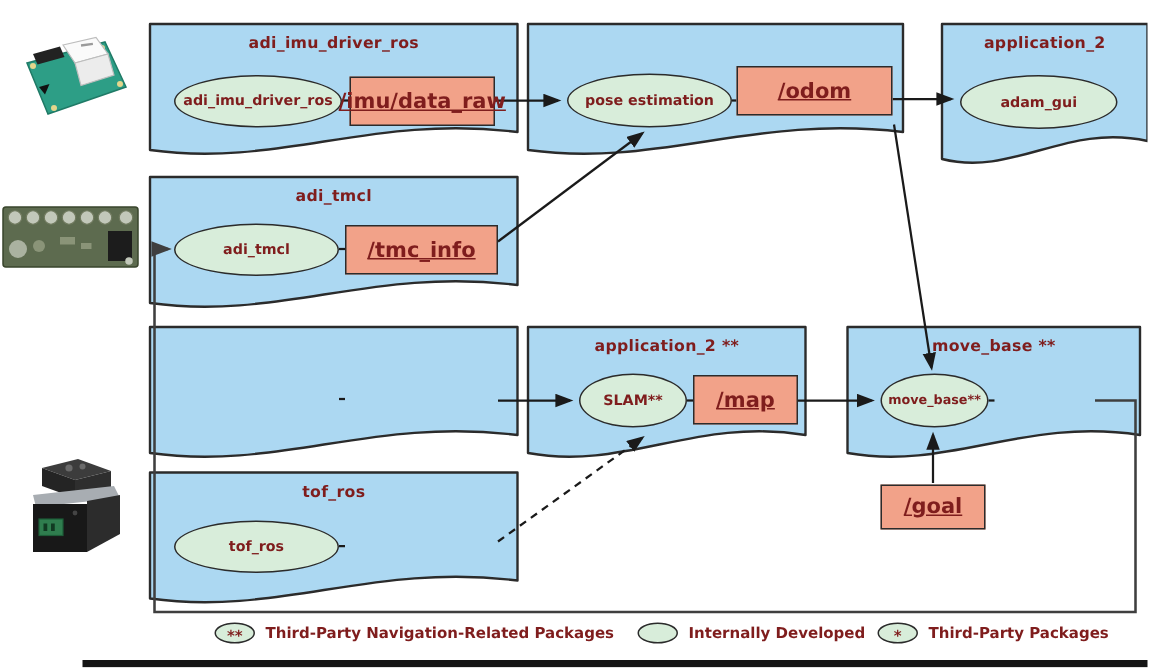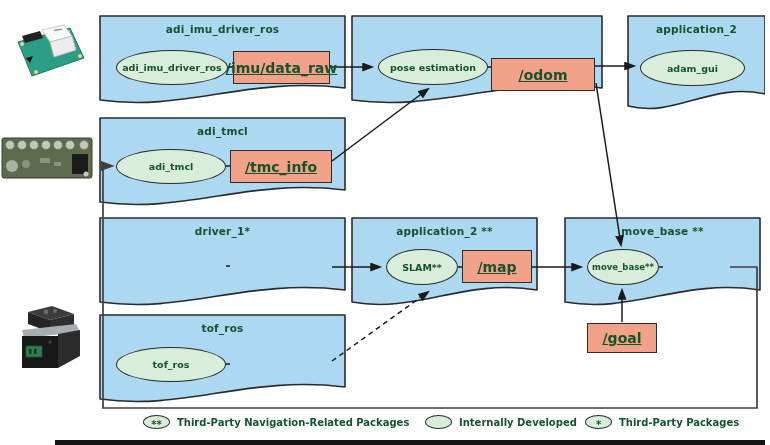--- a/index.html
+++ b/index.html
@@ -1,18 +1,18 @@
 <!DOCTYPE html>
 <html><head>
 <meta charset="utf-8">
 <style>
   html,body{margin:0;padding:0;background:#fff;}
   .canvas{
     position:relative;width:765px;height:445px;background:#fff;overflow:hidden;
-    font-family:"DejaVu Sans","Liberation Sans",sans-serif;color:#14532d;
+    font-family:"DejaVu Sans","Liberation Sans",sans-serif;color:#7f1d1d;
   }
   svg.layer{position:absolute;left:0;top:0;z-index:1;}
   .pkg-title{
     position:absolute;z-index:3;text-align:center;
     font-size:10.5px;font-weight:bold;letter-spacing:.2px;white-space:nowrap;
   }
   .node{
     position:absolute;z-index:3;background:#d8edda;border:1.6px solid #2b2b2b;
     border-radius:50%;display:flex;align-items:center;justify-content:center;
     font-size:9.5px;font-weight:bold;white-space:nowrap;box-sizing:border-box;
@@ -126,35 +126,34 @@
     <polygon points="46,38 68,34 68,60 46,72" fill="#2c2c2c"></polygon>
     <rect x="14" y="50" width="16" height="11" fill="#2f7d4e" stroke="#1d5c37" stroke-width="0.8"></rect>
     <rect x="17" y="53" width="2.5" height="5" fill="#113a22"></rect>
     <rect x="22" y="53" width="2.5" height="5" fill="#113a22"></rect>
     <circle cx="38" cy="46" r="1.6" fill="#444444"></circle>
   </svg>
 
   <div class="pkg-title" style="left:100px;top:23px;width:245px">adi_imu_driver_ros</div>
   <div class="pkg-title" style="left:628px;top:23px;width:137px">application_2</div>
   <div class="pkg-title" style="left:100px;top:125px;width:245px">adi_tmcl</div>
-  <div class="pkg-title" style="left:100px;top:225px;width:245px">driver_1*</div>
   <div class="pkg-title" style="left:352px;top:225px;width:185px">application_2 **</div>
   <div class="pkg-title" style="left:565px;top:225px;width:195px">move_base **</div>
   <div class="pkg-title" style="left:100px;top:322px;width:245px">tof_ros</div>
 
   <div class="node" style="left:116px;top:50px;width:112px;height:35px">adi_imu_driver_ros</div>
   <div class="node" style="left:378px;top:49px;width:110px;height:36px">pose estimation</div>
   <div class="node" style="left:640px;top:50px;width:105px;height:36px">adam_gui</div>
   <div class="node" style="left:116px;top:149px;width:110px;height:35px">adi_tmcl</div>
   <div class="node" style="left:386px;top:249px;width:72px;height:36px">SLAM**</div>
   <div class="node" style="left:587px;top:249px;width:72px;height:36px;font-size:8.5px">move_base**</div>
   <div class="node" style="left:116px;top:347px;width:110px;height:35px">tof_ros</div>
 
   <div class="topic" style="left:233px;top:51px;width:97px;height:33px">/imu/data_raw</div>
-  <div class="topic" style="left:491px;top:58px;width:104px;height:33px">/odom</div>
+  <div class="topic" style="left:491px;top:44px;width:104px;height:33px">/odom</div>
   <div class="topic" style="left:230px;top:150px;width:102px;height:33px">/tmc_info</div>
   <div class="topic" style="left:462px;top:250px;width:70px;height:33px">/map</div>
   <div class="topic" style="left:587px;top:323px;width:70px;height:30px">/goal</div>
 
   <div class="legend-item" style="left:143px">
     <span class="legend-ellipse">**</span>
     <span class="legend-label">Third-Party Navigation-Related Packages</span>
   </div>
   <div class="legend-item" style="left:425px">
     <span class="legend-ellipse"></span>

